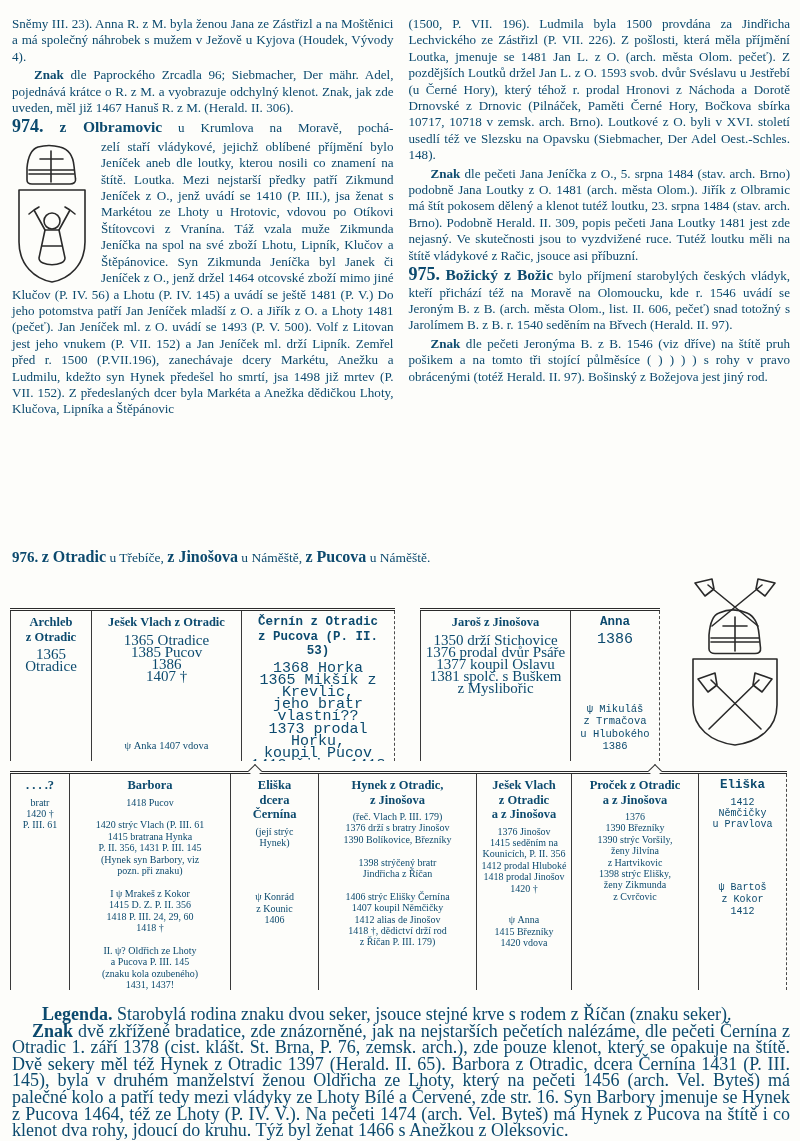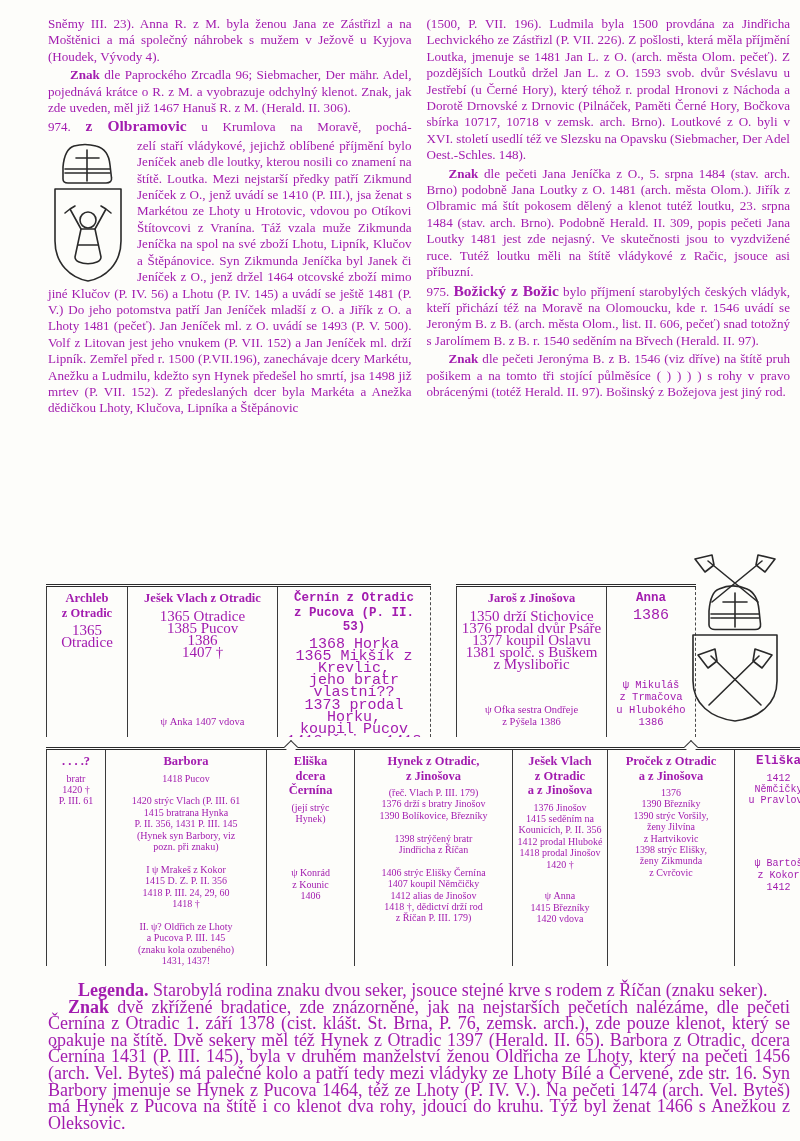--- a/index.html
+++ b/index.html
@@ -1,26 +1,26 @@
 <!DOCTYPE html>
 <html lang="cs"><head>
 <meta charset="utf-8">
 <style>
   html,body{margin:0;padding:0;background:#e8e8e8;}
   .sheet{
     width:800px;height:1141px;background:#fdfdfa;overflow:hidden;position:relative;
-    font-family:"Liberation Serif","DejaVu Serif",serif;color:#a21caf;box-sizing:border-box;padding-left:36px;
+    font-family:"Liberation Serif","DejaVu Serif",serif;color:#0c4a6e;box-sizing:border-box;
   }
   
   .topcols{display:flex;gap:15px;padding:16px 10px 0 12px;height:542px;overflow:hidden;box-sizing:border-box;}
   .col{flex:1;min-width:0;font-size:13.1px;line-height:16.4px;text-align:justify;hyphens:auto;}
   .col p{margin:0 0 2px 0;}
   .indent{text-indent:22px;}
   .b{font-weight:700;}
-  .entry-num{font-weight:400;font-size:13px;}
+  .entry-num{font-weight:700;font-size:18px;}
   .entry-name{font-weight:700;font-size:15.5px;}
   .fulljust{text-align:justify;text-align-last:justify;}
   .arms974{float:left;width:80px;height:142px;margin:3px 9px 2px 0;}
   svg.lineart{stroke:#2a2a2a;fill:none;stroke-width:1.6;stroke-linejoin:round;stroke-linecap:round;}
   
   .sec-header{padding:6px 12px 0 12px;font-size:13.5px;white-space:nowrap;}
   .sec-num{font-weight:700;font-size:15px;}
   .sec-name{font-weight:700;font-size:16px;}
   
   .geno{position:relative;padding:0 10px;margin-top:42px;}
@@ -89,20 +89,24 @@
 
     <div class="col">
       <p><span>(1500, P. VII. 196). Ludmila byla 1500 provdána za Jindřicha Lechvického ze Zástřizl (P. VII. 226). Z pošlosti, která měla příjmění Loutka, jmenuje se 1481 Jan L. z O. (arch. města Olom. pečeť). Z pozdějších Loutků držel Jan L. z O. 1593 svob. dvůr Svéslavu u Jestřebí (u Černé Hory), který téhož r. prodal Hronovi z Náchoda a Dorotě Drnovské z Drnovic (Pilnáček, Paměti Černé Hory, Bočkova sbírka 10717, 10718 v zemsk. arch. Brno). Loutkové z O. byli v XVI. století usedlí též ve Slezsku na Opavsku (Siebmacher, Der Adel Oest.-Schles. 148).</span></p>
       <p class="indent"><span class="b">Znak</span> <span>dle pečeti Jana Jeníčka z O., 5. srpna 1484 (stav. arch. Brno) podobně Jana Loutky z O. 1481 (arch. města Olom.). Jiřík z Olbramic má štít pokosem dělený a klenot tutéž loutku, 23. srpna 1484 (stav. arch. Brno). Podobně Herald. II. 309, popis pečeti Jana Loutky 1481 jest zde nejasný. Ve skutečnosti jsou to vyzdvižené ruce. Tutéž loutku měli na štítě vládykové z Račic, jsouce asi příbuzní.</span></p>
       <p><span class="entry-num">975.</span> <span class="entry-name">Božický z Božic</span> <span>bylo příjmení starobylých českých vládyk, kteří přichází též na Moravě na Olomoucku, kde r. 1546 uvádí se Jeroným B. z B. (arch. města Olom., list. II. 606, pečeť) snad totožný s Jarolímem B. z B. r. 1540 seděním na Břvech (Herald. II. 97).</span></p>
       <p class="indent"><span class="b">Znak</span> <span>dle pečeti Jeronýma B. z B. 1546 (viz dříve) na štítě pruh pošikem a na tomto tři stojící půlměsíce ( ) ) ) ) s rohy v pravo obrácenými (totéž Herald. II. 97). Bošinský z Božejova jest jiný rod.</span></p>
     </div>
 
   </div>
 
+  <div class="sec-header">
+    <span class="sec-num">976.</span>
+    <span class="sec-name">z Otradic</span><span> u Třebíče, </span><span class="sec-name">z Jinošova</span><span> u Náměště, </span><span class="sec-name">z Pucova</span><span> u Náměště.</span>
+  </div>
 
   <div class="geno">
 
     <div class="row row1">
       <div class="group">
         <div class="cell w-r1-0">
           <div class="cell-title">Archleb
 z Otradic</div>
           <div class="cell-body">1365
 Otradice</div>
@@ -129,22 +133,20 @@
       </div>
       <div class="gapA"></div>
       <div class="group">
         <div class="cell w-r1-3">
           <div class="cell-title">Jaroš z Jinošova</div>
           <div class="cell-body">1350 drží Stichovice
 1376 prodal dvůr Psáře
 1377 koupil Oslavu
 1381 spolč. s Buškem
 z Myslibořic</div>
-          <div class="cell-marr">ψ  Ofka sestra Ondřeje
-z Pýšela 1386</div>
         </div>
         <div class="cell w-r1-4 dashed">
           <div class="cell-title">Anna</div>
           <div class="cell-body">1386</div>
           <div class="cell-marr">ψ  Mikuláš
 z Trmačova
 u Hlubokého
 1386</div>
         </div>
       </div>

